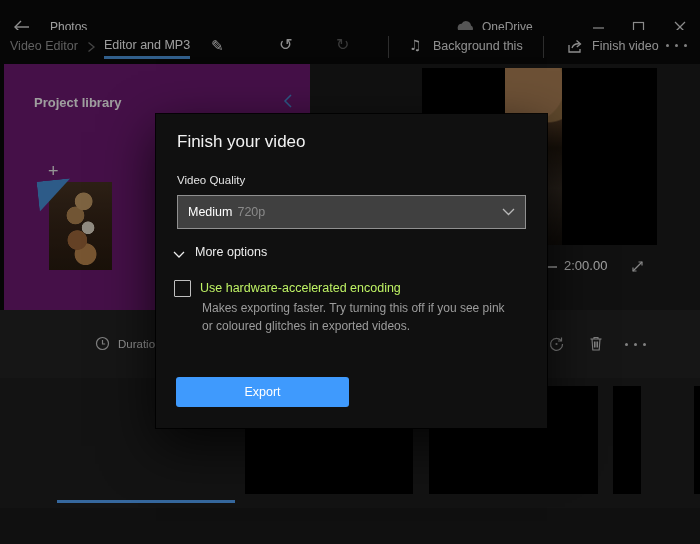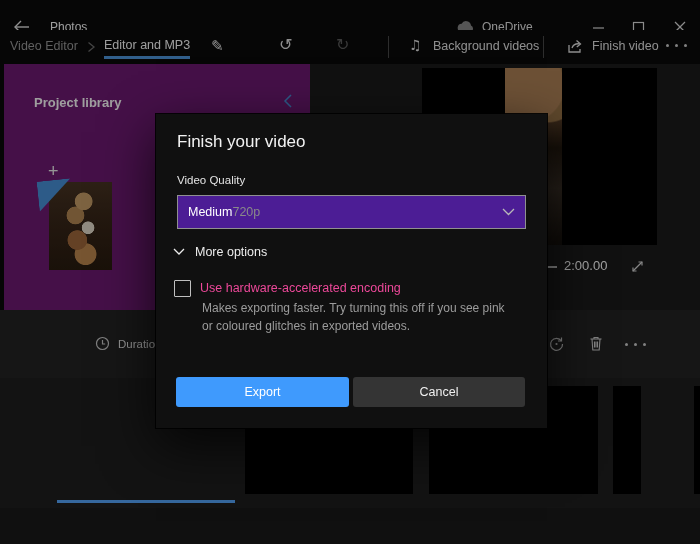--- a/index.html
+++ b/index.html
@@ -96,30 +96,30 @@
   .card-info { position:absolute; left:8px; bottom:10px; display:flex; align-items:center; gap:9px; color:#f2f2f2; }
   .card-info .time { font-size:14px; }
   .tl-progress { position:absolute; left:57px; top:190px; width:178px; height:3px; background:#57a8ff; }
 
   
   .dim { position:absolute; inset:0; background:rgba(0,0,0,0.38); z-index:50; }
   .dialog { position:absolute; left:156px; top:114px; width:391px; height:314px; background:#101010; z-index:100;
     box-shadow:0 0 0 1px rgba(0,0,0,0.9), 0 18px 50px rgba(0,0,0,0.75); }
   .dlg-title { position:absolute; left:21px; top:18px; font-size:17px; color:#f2f2f2; }
   .dlg-q-label { position:absolute; left:21px; top:60px; font-size:11.5px; color:#e4e4e4; }
-  .dlg-select { position:absolute; left:21px; top:81px; width:349px; height:29px; background:#4c1d95;
+  .dlg-select { position:absolute; left:21px; top:81px; width:349px; height:29px; background:#404040;
     border:1px solid #909090; display:flex; align-items:center; padding:16px 10px; cursor:pointer; }
   .dlg-select .val { font-size:12.5px; color:#fff; }
-  .dlg-select .suffix { font-size:12.5px; color:#8a8a8a; }
+  .dlg-select .suffix { font-size:12.5px; color:#8a8a8a; margin-left:5px; }
   .dlg-select .chev { margin-left:auto; }
-  .dlg-moreopts { position:absolute; left:17px; top:131px; display:flex; align-items:center; gap:10px; cursor:pointer; }
+  .dlg-moreopts { position:absolute; left:17px; top:131px; display:flex; align-items:flex-end; gap:10px; cursor:pointer; }
   .dlg-moreopts .lbl { font-size:12.5px; color:#ececec; }
   .dlg-check { position:absolute; left:18px; top:166px; width:17px; height:17px; border:1px solid #c0c0c0;
     border-radius:1px; background:transparent; cursor:pointer; }
-  .dlg-check-label { position:absolute; left:44px; top:167px; font-size:12.5px; color:#ec4899; }
+  .dlg-check-label { position:absolute; left:44px; top:167px; font-size:12.5px; color:#bef264; }
   .dlg-desc { position:absolute; left:46px; font-size:12px; color:#9c9c9c; }
   .dlg-desc1 { top:187px; } .dlg-desc2 { top:205px; }
   .dlg-btn { position:absolute; top:263px; height:30px; border:none; border-radius:3px;
     font-family:"Liberation Sans", sans-serif; font-size:12.5px; cursor:pointer; }
   .dlg-export { left:20px; width:173px; background:#3f9afd; color:#fff; }
   .dlg-cancel { left:197px; width:172px; background:#343434; color:#f0f0f0; }
 
   svg { display:block; }
 </style>
 </head>
@@ -168,21 +168,21 @@
     <svg class="crumb-chev" width="10" height="12" viewBox="0 0 10 12">
       <path d="M2.5 1.5 L8 6 L2.5 10.5" fill="none" stroke="#6e6e6e" stroke-width="1.3"></path>
     </svg>
     <span class="crumb-cur">Editor and MP3</span>
     <div class="crumb-underline"></div>
     <span class="glyph tb-pencil">✎</span>
     <span class="glyph tb-undo">↺</span>
     <span class="glyph tb-redo">↻</span>
     <div class="tb-div tb-div1"></div>
     <span class="glyph tb-music">♫</span>
-    <span class="tb-music-label">Background videos</span>
+    <span class="tb-music-label">Background this</span>
     <div class="tb-div tb-div2"></div>
     <svg class="tb-share" width="20" height="20" viewBox="0 0 20 20">
       <g fill="none" stroke="#e6e6e6" stroke-width="1.3">
         <path d="M3 9 V16 H14 V13"></path>
         <path d="M6 12 C7 8.5 10 7.5 13.5 7.8"></path>
         <path d="M10.5 4.5 L14.5 7.9 L10.8 11"></path>
       </g>
     </svg>
     <span class="tb-finish-label">Finish video</span>
     <div class="dots tb-more">
@@ -291,16 +291,15 @@
       </svg>
       <span class="lbl">More options</span>
     </div>
 
     <div class="dlg-check"></div>
     <div class="dlg-check-label">Use hardware-accelerated encoding</div>
     <div class="dlg-desc dlg-desc2">or coloured glitches in exported videos.</div>
     <div class="dlg-desc dlg-desc1">Makes exporting faster. Try turning this off if you see pink</div>
 
     <button class="dlg-btn dlg-export">Export</button>
-    <button class="dlg-btn dlg-cancel">Cancel</button>
   </div>
 
 </div>
 
 </body></html>

